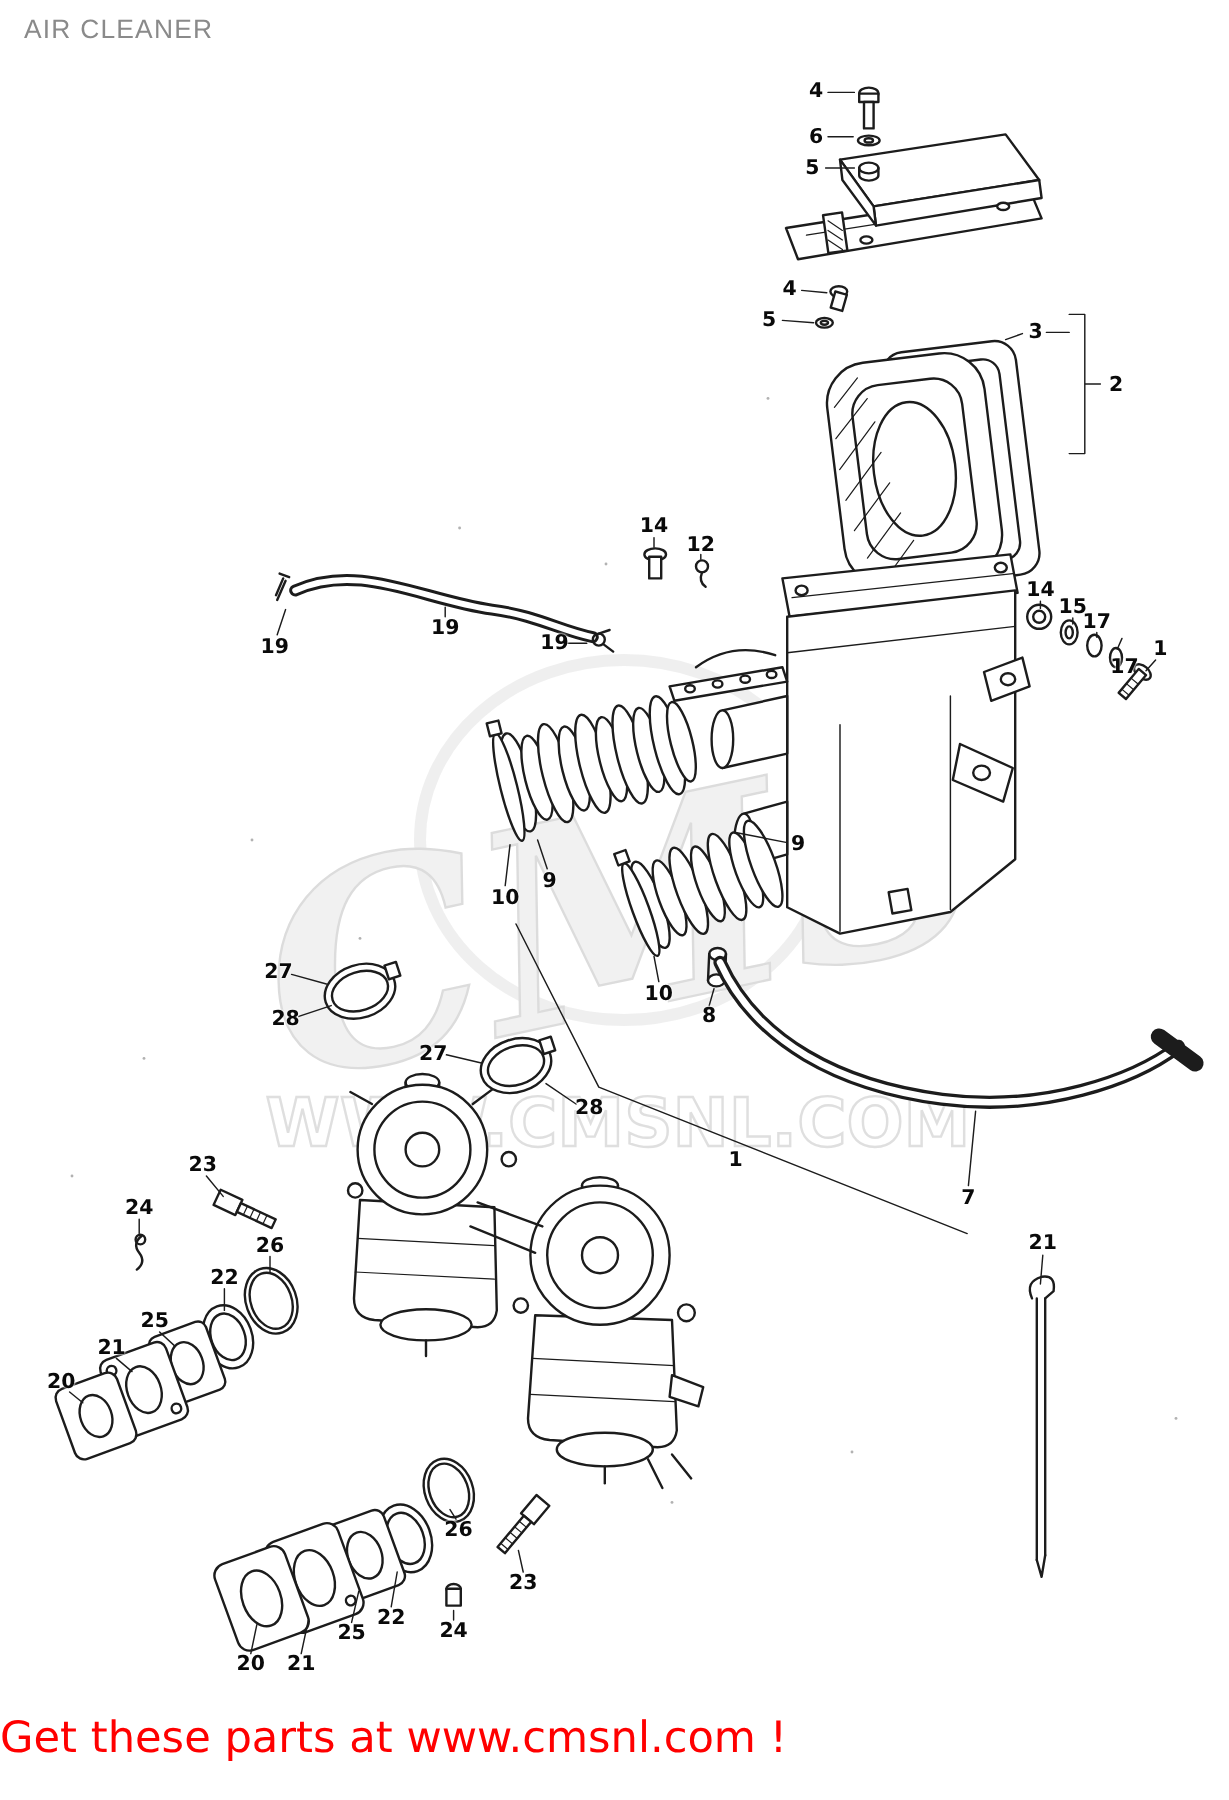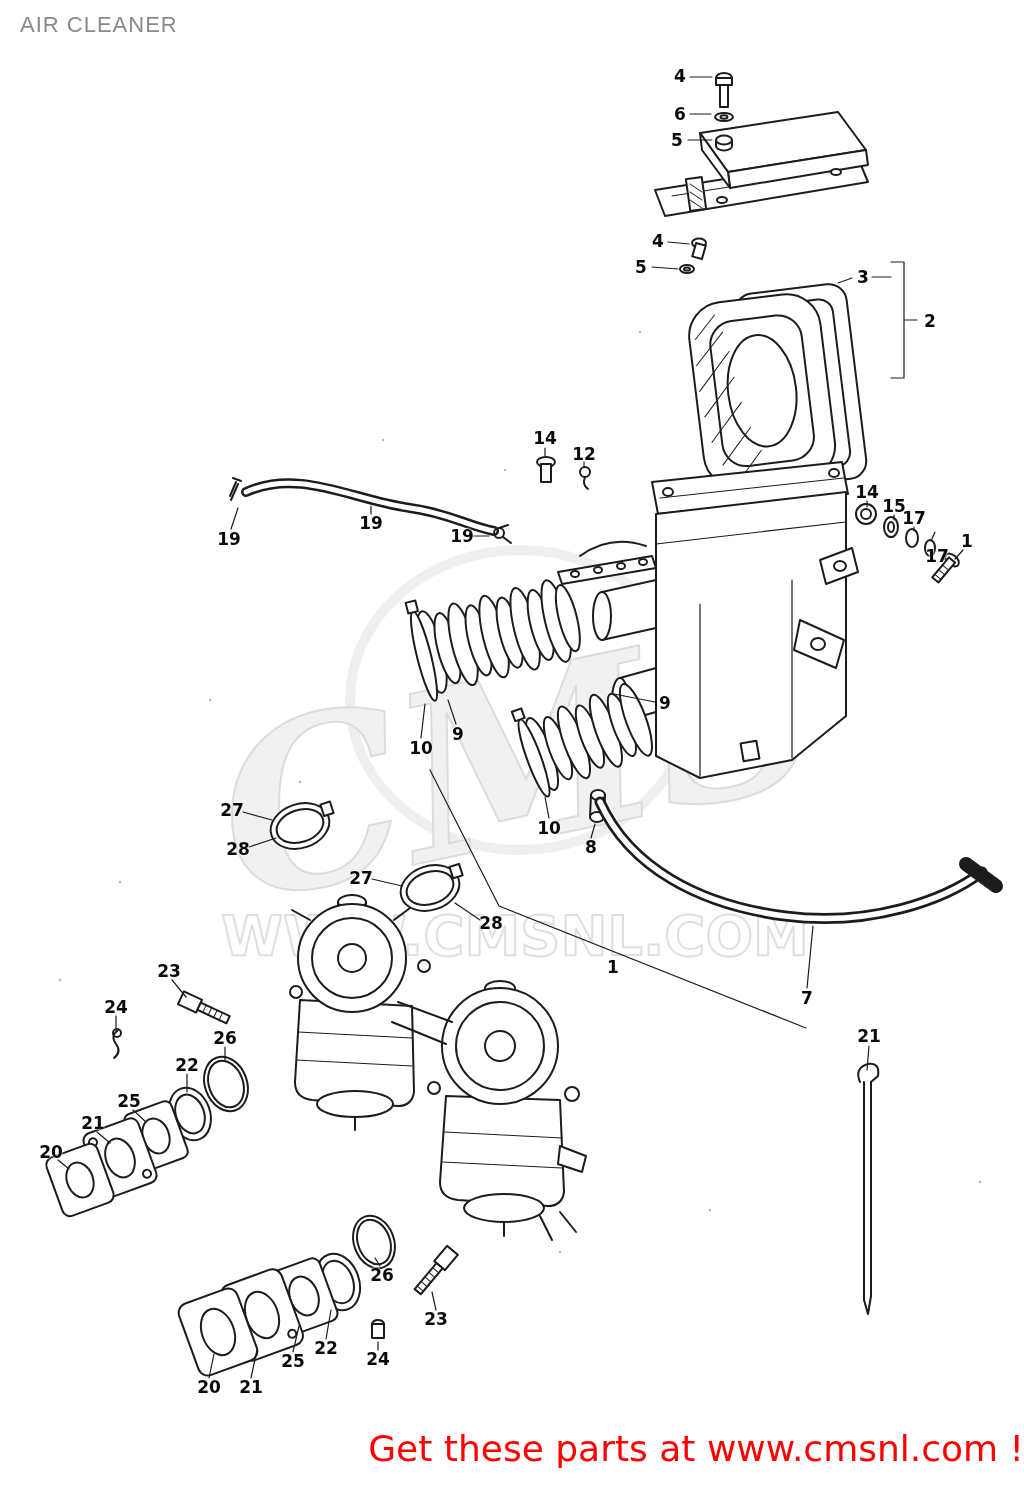--- a/index.html
+++ b/index.html
@@ -16,21 +16,21 @@
   .diagram { position:absolute; left:0; top:0; width:1024px; height:1500px; }
   svg.scene { position:absolute; left:0; top:0; }
   .label-layer { position:absolute; left:0; top:0; width:1024px; height:1500px; pointer-events:none; }
   .part-label {
     position:absolute; transform:translate(-50%,-50%);
     font-family:"DejaVu Sans", sans-serif; font-weight:bold; font-size:17px;
     color:#0a0a0a; white-space:nowrap;
     text-shadow:0 0 2px #fff, 0 0 2px #fff;
   }
   .footer {
-    position:absolute; left:0; right:0; top:1428px; text-align:right;
+    position:absolute; left:0; right:0; top:1428px; text-align:left;
     font-size:36px; color:var(--footer-color,#ff0000);
     font-family:"DejaVu Sans", sans-serif; cursor:pointer;
   }
   
   .ln { fill:none; stroke:#1c1c1c; stroke-width:2; stroke-linecap:round; stroke-linejoin:round; }
   .fw { fill:#ffffff; stroke:#1c1c1c; stroke-width:2; stroke-linejoin:round; }
   .thin { stroke-width:1.2; }
   .hair { stroke-width:1; }
 </style>
 </head>

